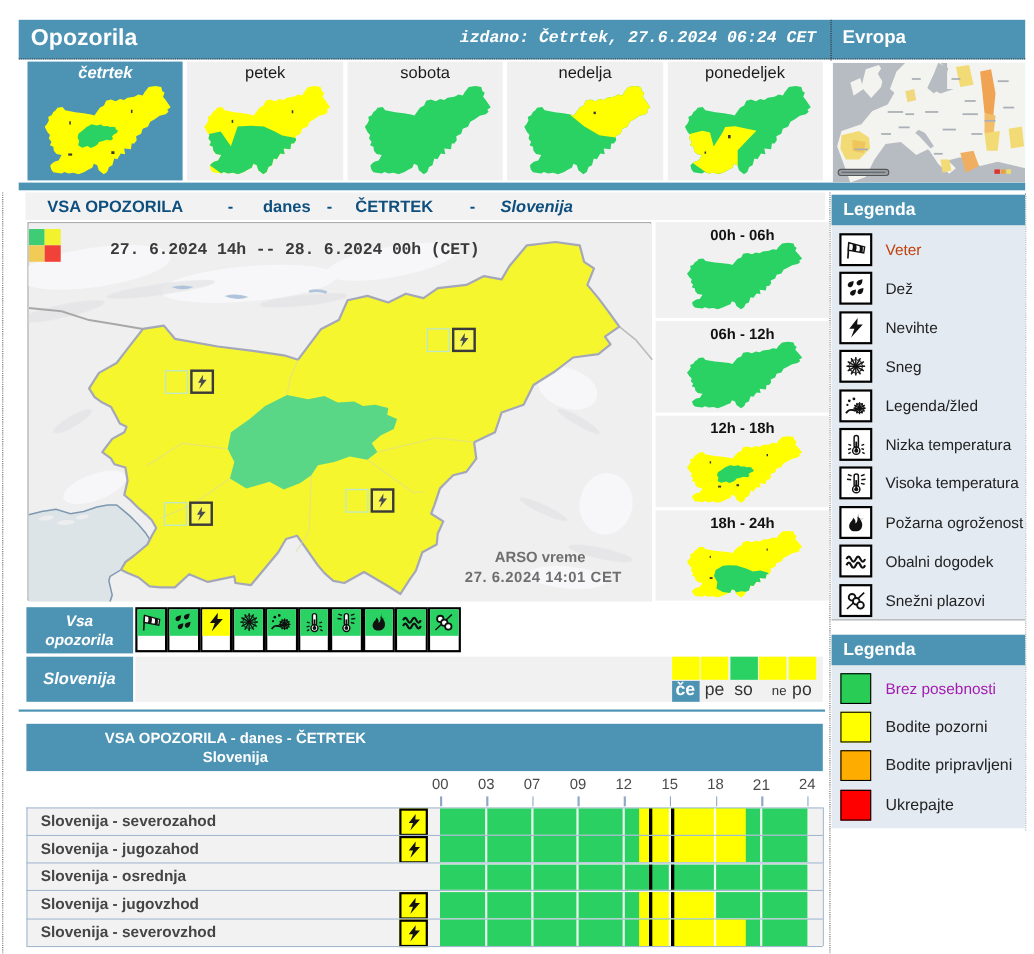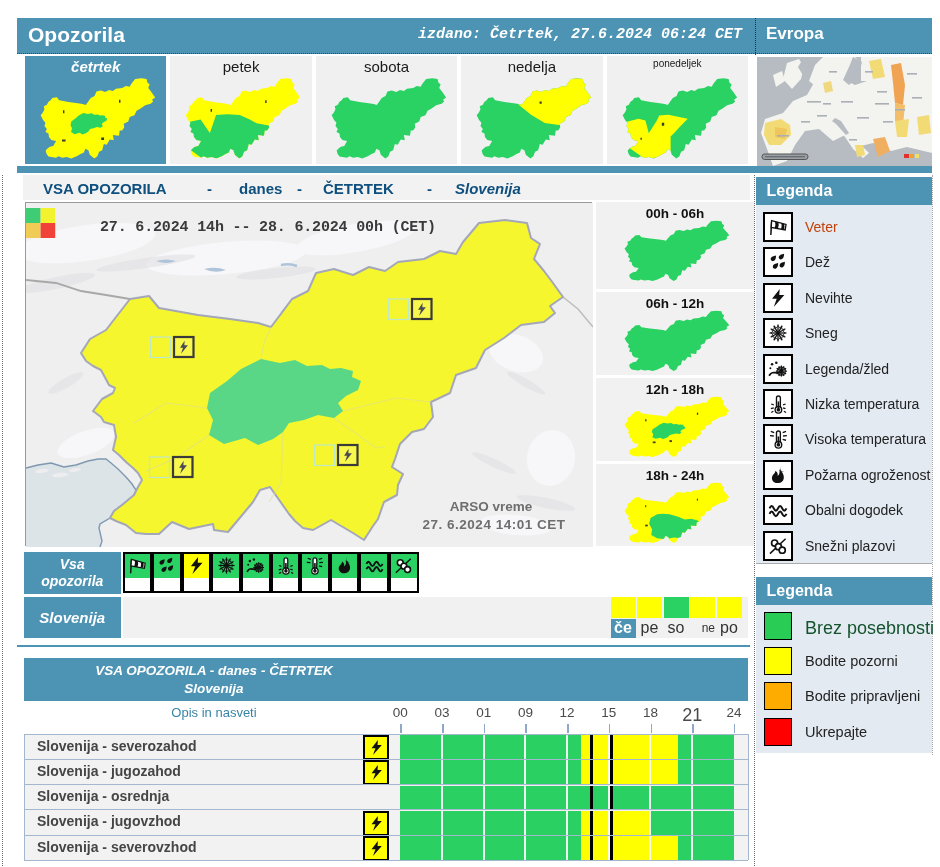--- a/index.html
+++ b/index.html
@@ -8,21 +8,21 @@
     <div class="abs" style="left:766px;top:12px;font-size:17px;font-weight:bold;color:#fff">Evropa</div>
     <div class="abs" style="left:25px;top:44px;width:141.4px;height:107.5px;background:#4D94B4"></div>
     <div class="abs" style="left:25px;top:46px;width:141.4px;text-align:center;font-size:15px;color:#fff;font-weight:bold;font-style:italic">četrtek</div>
     <div class="abs" style="left:170.4px;top:44px;width:141.4px;height:107.5px;background:#F0F0F0"></div>
     <div class="abs" style="left:170.4px;top:46px;width:141.4px;text-align:center;font-size:15px;color:#1a1a1a">petek</div>
     <div class="abs" style="left:315.8px;top:44px;width:141.4px;height:107.5px;background:#F0F0F0"></div>
     <div class="abs" style="left:315.8px;top:46px;width:141.4px;text-align:center;font-size:15px;color:#1a1a1a">sobota</div>
     <div class="abs" style="left:461.2px;top:44px;width:141.4px;height:107.5px;background:#F0F0F0"></div>
     <div class="abs" style="left:461.2px;top:46px;width:141.4px;text-align:center;font-size:15px;color:#1a1a1a">nedelja</div>
     <div class="abs" style="left:606.6px;top:44px;width:141.4px;height:107.5px;background:#F0F0F0"></div>
-    <div class="abs" style="left:606.6px;top:46px;width:141.4px;text-align:center;font-size:10px;color:#1a1a1a">ponedeljek</div>
+    <div class="abs" style="left:606.6px;top:46px;width:141.4px;text-align:center;font-size:15px;color:#1a1a1a">ponedeljek</div>
     <div class="abs" style="left:39px;top:63.5px">
       <svg width="118" height="85" viewBox="48 8 497 340" preserveAspectRatio="none" style="display:block">
         <defs>
           <clipPath id="c1">
             <polygon points="104,96 123,93 133,105 172,112 204,116 232,120 245,124 266,96 282,88 290,70 308,66 327,72 343,64 359,68 372,59 398,56 414,48 430,51 437,39 453,20 479,17 501,20 505,35 514,41 508,56 518,68 527,80 537,94 524,103 529,110 518,119 495,125 476,138 459,147 450,165 430,172 424,190 405,199 407,214 398,226 388,226 385,247 359,244 363,265 346,262 333,283 321,280 314,305 301,311 294,329 281,338 262,323 256,305 243,299 237,314 223,320 207,329 184,338 165,332 146,335 130,329 120,335 100,332 88,330 80,320 76,306 84,298 92,292 98,290 108,288 120,268 100,264 90,252 88,238 75,232 81,220 71,208 75,195 65,184 55,165 65,153 71,141 68,129 81,123 88,111 97,105"></polygon>
           </clipPath>
         </defs>
         <polygon points="104,96 123,93 133,105 172,112 204,116 232,120 245,124 266,96 282,88 290,70 308,66 327,72 343,64 359,68 372,59 398,56 414,48 430,51 437,39 453,20 479,17 501,20 505,35 514,41 508,56 518,68 527,80 537,94 524,103 529,110 518,119 495,125 476,138 459,147 450,165 430,172 424,190 405,199 407,214 398,226 388,226 385,247 359,244 363,265 346,262 333,283 321,280 314,305 301,311 294,329 281,338 262,323 256,305 243,299 237,314 223,320 207,329 184,338 165,332 146,335 130,329 120,335 100,332 88,330 80,320 76,306 84,298 92,292 98,290 108,288 120,268 100,264 90,252 88,238 75,232 81,220 71,208 75,195 65,184 55,165 65,153 71,141 68,129 81,123 88,111 97,105" fill="#FFFF00"></polygon>
         <polygon points="235,156 215,166 201,178 184,190 181,205 187,217 183,232 198,241 219,235 232,242 247,236 257,229 263,220 278,217 292,212 308,215 317,208 312,200 320,193 332,187 335,178 326,174 327,168 315,165 304,166 296,162 281,163 269,157 254,160" fill="#29D262" clip-path="url(#c1)"></polygon>
         <rect x="149" y="145" width="6" height="12" fill="#3a3a3a"></rect>
@@ -377,37 +377,36 @@
     <div class="abs" style="left:637.0px;top:584.5px;width:25px;height:21.5px;background:#FFFF00"></div>
     <div class="abs" style="left:637.0px;top:606.5px;width:25px;height:19px;color:#333;font-size:16px;text-align:center;line-height:18px">pe</div>
     <div class="abs" style="left:663.5px;top:584.5px;width:25px;height:21.5px;background:#29D262"></div>
     <div class="abs" style="left:663.5px;top:606.5px;width:25px;height:19px;color:#333;font-size:16px;text-align:center;line-height:18px">so</div>
     <div class="abs" style="left:690.0px;top:584.5px;width:25px;height:21.5px;background:#FFFF00"></div>
     <div class="abs" style="left:690.0px;top:606.5px;width:25px;height:19px;color:#333;font-size:12px;text-align:right;line-height:18px">ne</div>
     <div class="abs" style="left:716.5px;top:584.5px;width:25px;height:21.5px;background:#FFFF00"></div>
     <div class="abs" style="left:716.5px;top:606.5px;width:25px;height:19px;color:#333;font-size:16px;text-align:center;line-height:18px">po</div>
     <div class="abs" style="left:17px;top:632.5px;width:733px;height:2.5px;background:#4D94B4"></div>
     <div class="abs" style="left:24px;top:646px;width:724px;height:43px;background:#4D94B4"></div>
-    <div class="abs" style="left:24px;top:650px;width:380px;text-align:center;color:#fff;font-weight:bold;font-style:italic;font-size:13.5px;line-height:17.5px">VSA OPOZORILA - danes - ČETRTEK<br>Slovenija</div>
-    <div class="abs" style="left:24px;top:693px;width:380px;text-align:center;font-size:13px;color:#3884A8">Opis in nasveti</div>
+    <div class="abs" style="left:24px;top:650px;width:380px;text-align:center;color:#fff;font-weight:bold;font-size:13.5px;line-height:17.5px">VSA OPOZORILA - danes - ČETRTEK<br>Slovenija</div>
     <div class="abs" style="left:388.3px;top:693px;width:24px;text-align:center;font-size:13.5px;color:#4a4a4a">00</div>
     <div class="abs" style="left:400.3px;top:712px;width:1.5px;height:9px;background:#8FA8C8"></div>
     <div class="abs" style="left:430.0px;top:693px;width:24px;text-align:center;font-size:13.5px;color:#4a4a4a">03</div>
     <div class="abs" style="left:442.0px;top:712px;width:1.5px;height:9px;background:#8FA8C8"></div>
-    <div class="abs" style="left:471.70000000000005px;top:693px;width:24px;text-align:center;font-size:13.5px;color:#4a4a4a">01</div>
+    <div class="abs" style="left:471.70000000000005px;top:693px;width:24px;text-align:center;font-size:13.5px;color:#4a4a4a">07</div>
     <div class="abs" style="left:483.70000000000005px;top:712px;width:1.5px;height:9px;background:#8FA8C8"></div>
     <div class="abs" style="left:513.4px;top:693px;width:24px;text-align:center;font-size:13.5px;color:#4a4a4a">09</div>
     <div class="abs" style="left:525.4px;top:712px;width:1.5px;height:9px;background:#8FA8C8"></div>
     <div class="abs" style="left:555.1px;top:693px;width:24px;text-align:center;font-size:13.5px;color:#4a4a4a">12</div>
     <div class="abs" style="left:567.1px;top:712px;width:1.5px;height:9px;background:#8FA8C8"></div>
     <div class="abs" style="left:596.8px;top:693px;width:24px;text-align:center;font-size:13.5px;color:#4a4a4a">15</div>
     <div class="abs" style="left:608.8px;top:712px;width:1.5px;height:9px;background:#8FA8C8"></div>
     <div class="abs" style="left:638.5px;top:693px;width:24px;text-align:center;font-size:13.5px;color:#4a4a4a">18</div>
     <div class="abs" style="left:650.5px;top:712px;width:1.5px;height:9px;background:#8FA8C8"></div>
-    <div class="abs" style="left:680.2px;top:693px;width:24px;text-align:center;font-size:18px;color:#4a4a4a">21</div>
+    <div class="abs" style="left:680.2px;top:693px;width:24px;text-align:center;font-size:14px;color:#4a4a4a">21</div>
     <div class="abs" style="left:692.2px;top:712px;width:1.5px;height:9px;background:#8FA8C8"></div>
     <div class="abs" style="left:721.9000000000001px;top:693px;width:24px;text-align:center;font-size:13.5px;color:#4a4a4a">24</div>
     <div class="abs" style="left:733.9000000000001px;top:712px;width:1.5px;height:9px;background:#8FA8C8"></div>
     <div class="abs" style="left:23.5px;top:721.5px;width:724.1px;height:25.25px;background:#F2F2F2;border-top:1.5px solid #A3B8CF;box-sizing:border-box"></div>
     <div class="abs" style="left:37px;top:725.5px;font-size:14px;font-weight:bold;color:#454545">Slovenija - severozahod</div>
     <div class="abs" style="left:363px;top:723.0px;width:22px;height:21px;border:2.2px solid #000;background:#FFFF00;display:flex;align-items:center;justify-content:center">
       <svg width="17" height="17" viewBox="0 0 24 24" style="display:block">
         <polygon points="14,1.5 5,13 10.5,13 7,22.5 19.5,8.5 13.5,8.5" fill="#111"></polygon>
       </svg>
     </div>
@@ -667,19 +666,19 @@
         <line x1="2.5" y1="21" x2="21" y2="3.5" stroke="#111" stroke-width="1.7"></line>
         <circle cx="8" cy="8.5" r="3.6" fill="#fff" stroke="#111" stroke-width="2"></circle>
         <circle cx="12.5" cy="12.8" r="3.6" fill="#fff" stroke="#111" stroke-width="2"></circle>
         <circle cx="17" cy="17" r="3.6" fill="#fff" stroke="#111" stroke-width="2"></circle>
       </svg>
     </div>
     <div class="abs" style="left:805px;top:525.5999999999999px;font-size:14px;color:#222">Snežni plazovi</div>
     <div class="abs" style="left:755.5px;top:565px;width:176.5px;height:27.5px;background:#4D94B4;color:#fff;font-weight:bold;font-size:16px;line-height:27px;padding-left:11px;box-sizing:border-box">Legenda</div>
     <div class="abs" style="left:755.5px;top:592.5px;width:176.5px;height:148px;background:#E3EAF2"></div>
     <div class="abs" style="left:763.5px;top:599.5px;width:28px;height:28px;border:1.2px solid #000;background:#29CC55;box-sizing:border-box"></div>
-    <div class="abs" style="left:805px;top:605.5px;font-size:18px;color:#14532d">Brez posebnosti</div>
+    <div class="abs" style="left:805px;top:605.5px;font-size:14px;color:#a21caf">Brez posebnosti</div>
     <div class="abs" style="left:763.5px;top:634.9px;width:28px;height:28px;border:1.2px solid #000;background:#FFFF00;box-sizing:border-box"></div>
     <div class="abs" style="left:805px;top:640.9px;font-size:14.5px;color:#222">Bodite pozorni</div>
     <div class="abs" style="left:763.5px;top:670.3px;width:28px;height:28px;border:1.2px solid #000;background:#FFAC00;box-sizing:border-box"></div>
     <div class="abs" style="left:805px;top:676.3px;font-size:14.5px;color:#222">Bodite pripravljeni</div>
     <div class="abs" style="left:763.5px;top:705.7px;width:28px;height:28px;border:1.2px solid #000;background:#FF0000;box-sizing:border-box"></div>
     <div class="abs" style="left:805px;top:711.7px;font-size:14.5px;color:#222">Ukrepajte</div>
   </div>
 </body></html>

